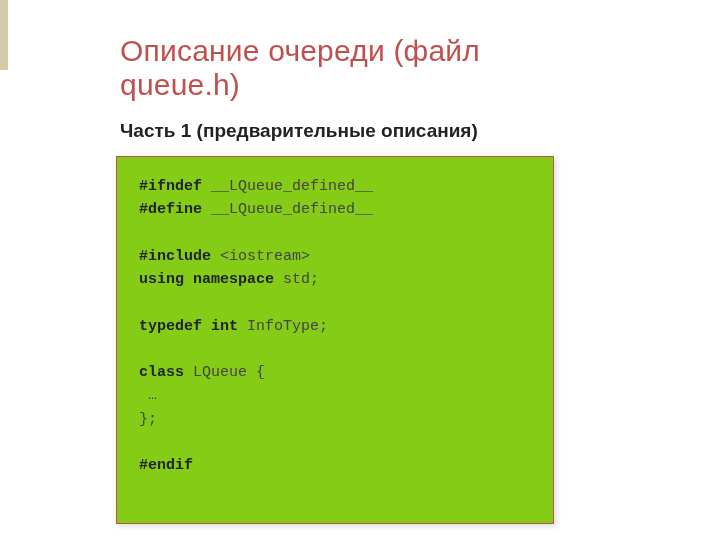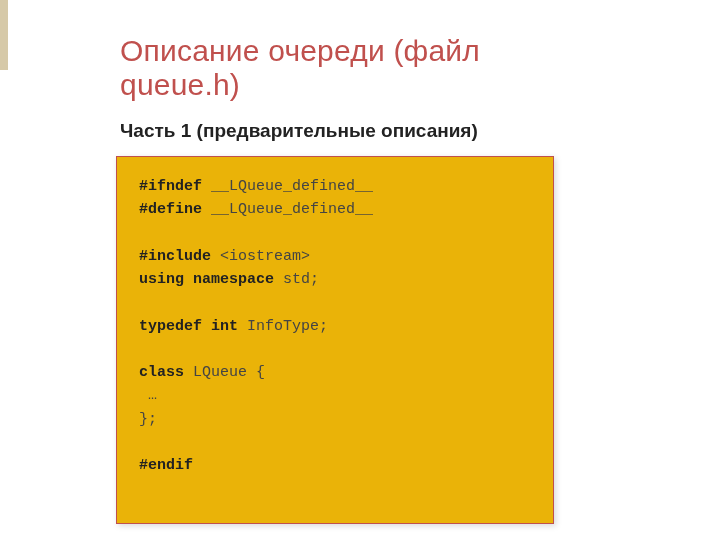--- a/index.html
+++ b/index.html
@@ -34,21 +34,21 @@
     letter-spacing: 0.2px;
   }
   .subtitle {
     font-size: 19px;
     color: #222222;
     margin: 0 0 14px 0;
     font-weight: 700;
   }
   .code-box {
     border: 1px solid #c0504d;
-    background: #eab308;
+    background: #84cc16;
     box-shadow: 2px 2px 6px rgba(0,0,0,0.15);
     padding: 18px 22px 28px 22px;
     font-family: "Courier New", monospace;
     font-size: 15px;
     line-height: 1.55;
     color: #333333;
     white-space: pre;
     margin-left: -4px;
     min-height: 320px;
   }

